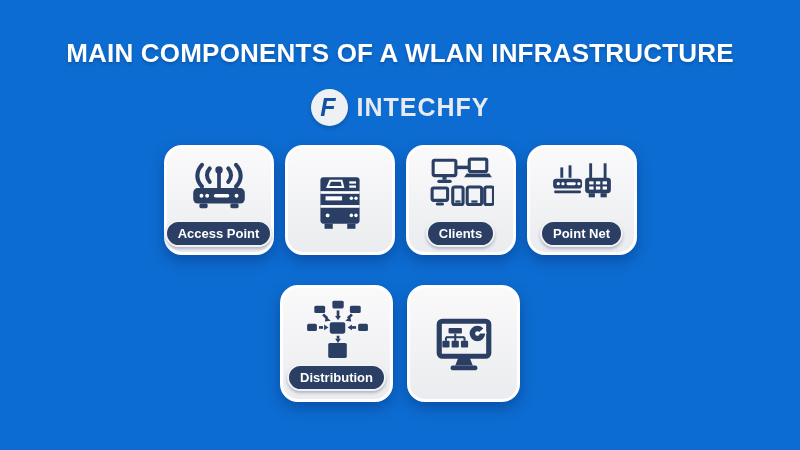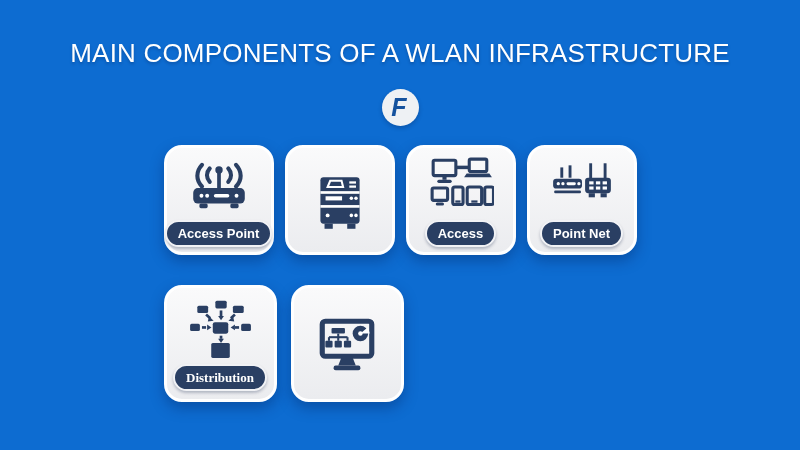--- a/index.html
+++ b/index.html
@@ -16,21 +16,21 @@
   }
   .stage{
     position:relative;width:800px;height:450px;
     background:var(--bg);
     display:flex;flex-direction:column;align-items:center;
   }
   .title{
     margin-top:38px;
     color:var(--white);
     font-size:26px;
-    font-weight:400;
+    font-weight:700;
     letter-spacing:.2px;
     text-align:center;
     white-space:nowrap;
     text-shadow:0 2px 3px rgba(0,20,60,.25);
   }
   .logo-row{
     margin-top:20px;
     display:flex;align-items:center;gap:9px;
   }
   .logo-mark{
@@ -41,35 +41,35 @@
   }
   .logo-mark span{
     font-style:italic;font-weight:800;font-size:25px;color:#14529e;
     transform:translateX(-1px);
   }
   .logo-text{
     color:#e7eaee;font-size:25px;font-weight:800;letter-spacing:1px;
   }
   .grid{
     margin-top:19px;
-    display:flex;flex-direction:column;gap:30px;
+    display:flex;flex-direction:column;align-items:center;gap:30px;
   }
   .row{display:flex;}
   .row-1{gap:11px;}
   .row-2{gap:14px;}
   .card{
     position:relative;
     width:110px;height:110px;
     background:linear-gradient(#fafafb,#ebecef);
     border:3px solid #ffffff;
     border-radius:18px;
     box-shadow:0 6px 14px rgba(0,28,85,.35);
     display:flex;flex-direction:column;align-items:center;
   }
-  .row-2 .card{width:113px;height:117px;font-family:Liberation Serif, serif;}
+  .row-2 .card{width:113px;height:117px;}
   .icon-wrap{
     flex:1;display:flex;align-items:center;justify-content:center;
     padding-top:6px;
   }
   .icon-wrap svg{width:66px;height:66px;display:block;}
   .pill{
     margin-bottom:8px;
     background:var(--navy);
     border:2.5px solid #f1f2f5;
     border-radius:999px;
@@ -90,20 +90,21 @@
 <body>
 
 <div class="stage">
 
   <div class="title">MAIN COMPONENTS OF A WLAN INFRASTRUCTURE</div>
 
   <div class="logo-row">
     <div class="logo-mark">
       <span>F</span>
     </div>
+    <div class="logo-text">INTECHFY</div>
   </div>
 
   <div class="grid">
 
     <div class="row row-1">
 
       <div class="card">
         <div class="icon-wrap">
           <svg viewBox="0 0 64 64">
             <g class="ns" stroke-width="4" stroke-linecap="round">
@@ -158,21 +159,21 @@
             <path class="nv" d="M37.5 19 h22 l2.5 3.5 h-27 z"></path>
             <rect class="ns" stroke-width="3" x="4" y="33" width="15" height="12" rx="1.5"></rect>
             <rect class="nv" x="7.5" y="47" width="8" height="3" rx="1.5"></rect>
             <rect class="ns" stroke-width="3" x="24" y="32" width="10" height="17" rx="2"></rect>
             <rect class="nv" x="26.5" y="45" width="5" height="2.2"></rect>
             <rect class="ns" stroke-width="3" x="38" y="32" width="14" height="17" rx="2"></rect>
             <rect class="nv" x="42" y="45" width="6" height="2.2"></rect>
             <rect class="ns" stroke-width="3" x="55" y="32" width="8.5" height="17" rx="2"></rect>
           </svg>
         </div>
-        <div class="pill">Access</div>
+        <div class="pill">Clients</div>
       </div>
 
       <div class="card">
         <div class="icon-wrap">
           <svg viewBox="0 0 64 64">
             <rect class="nv" x="11" y="13" width="2.8" height="10"></rect>
             <rect class="nv" x="19" y="11" width="2.8" height="12"></rect>
             <rect class="nv" x="4" y="24" width="28" height="9.5" rx="3"></rect>
             <circle class="wt" cx="9" cy="28.8" r="1.6"></circle>
             <circle class="wt" cx="13.5" cy="28.8" r="1.6"></circle>

